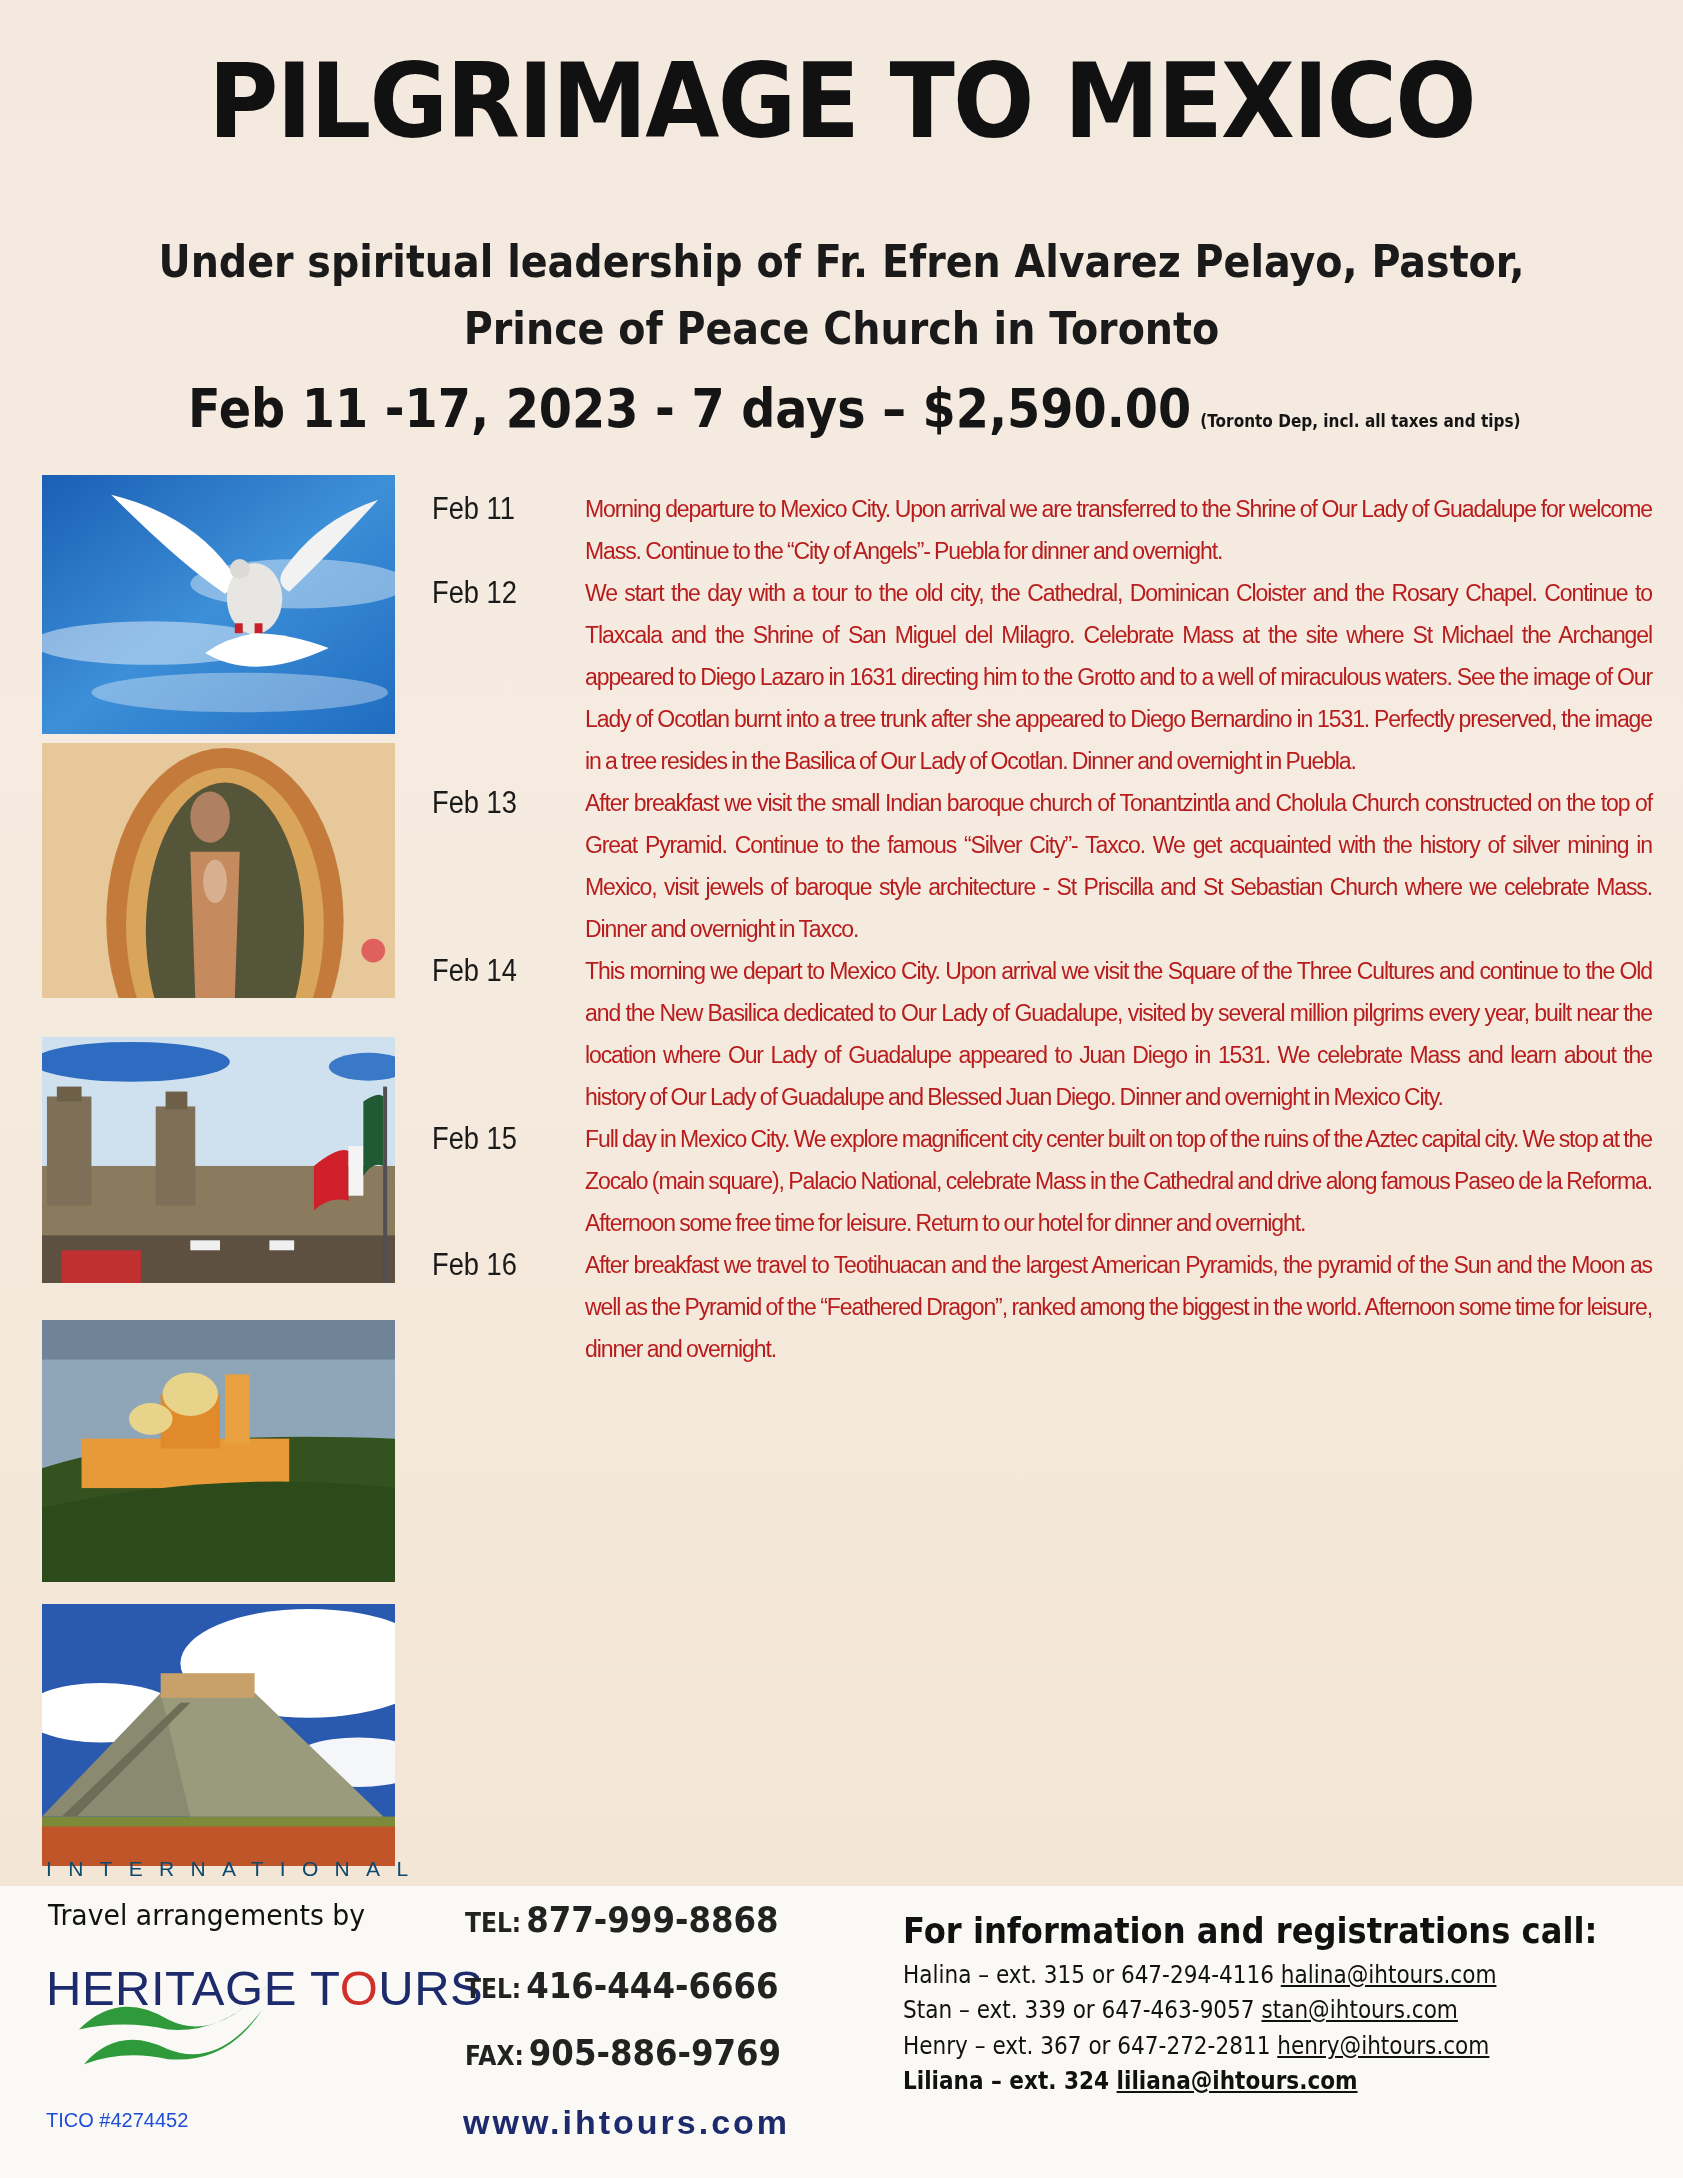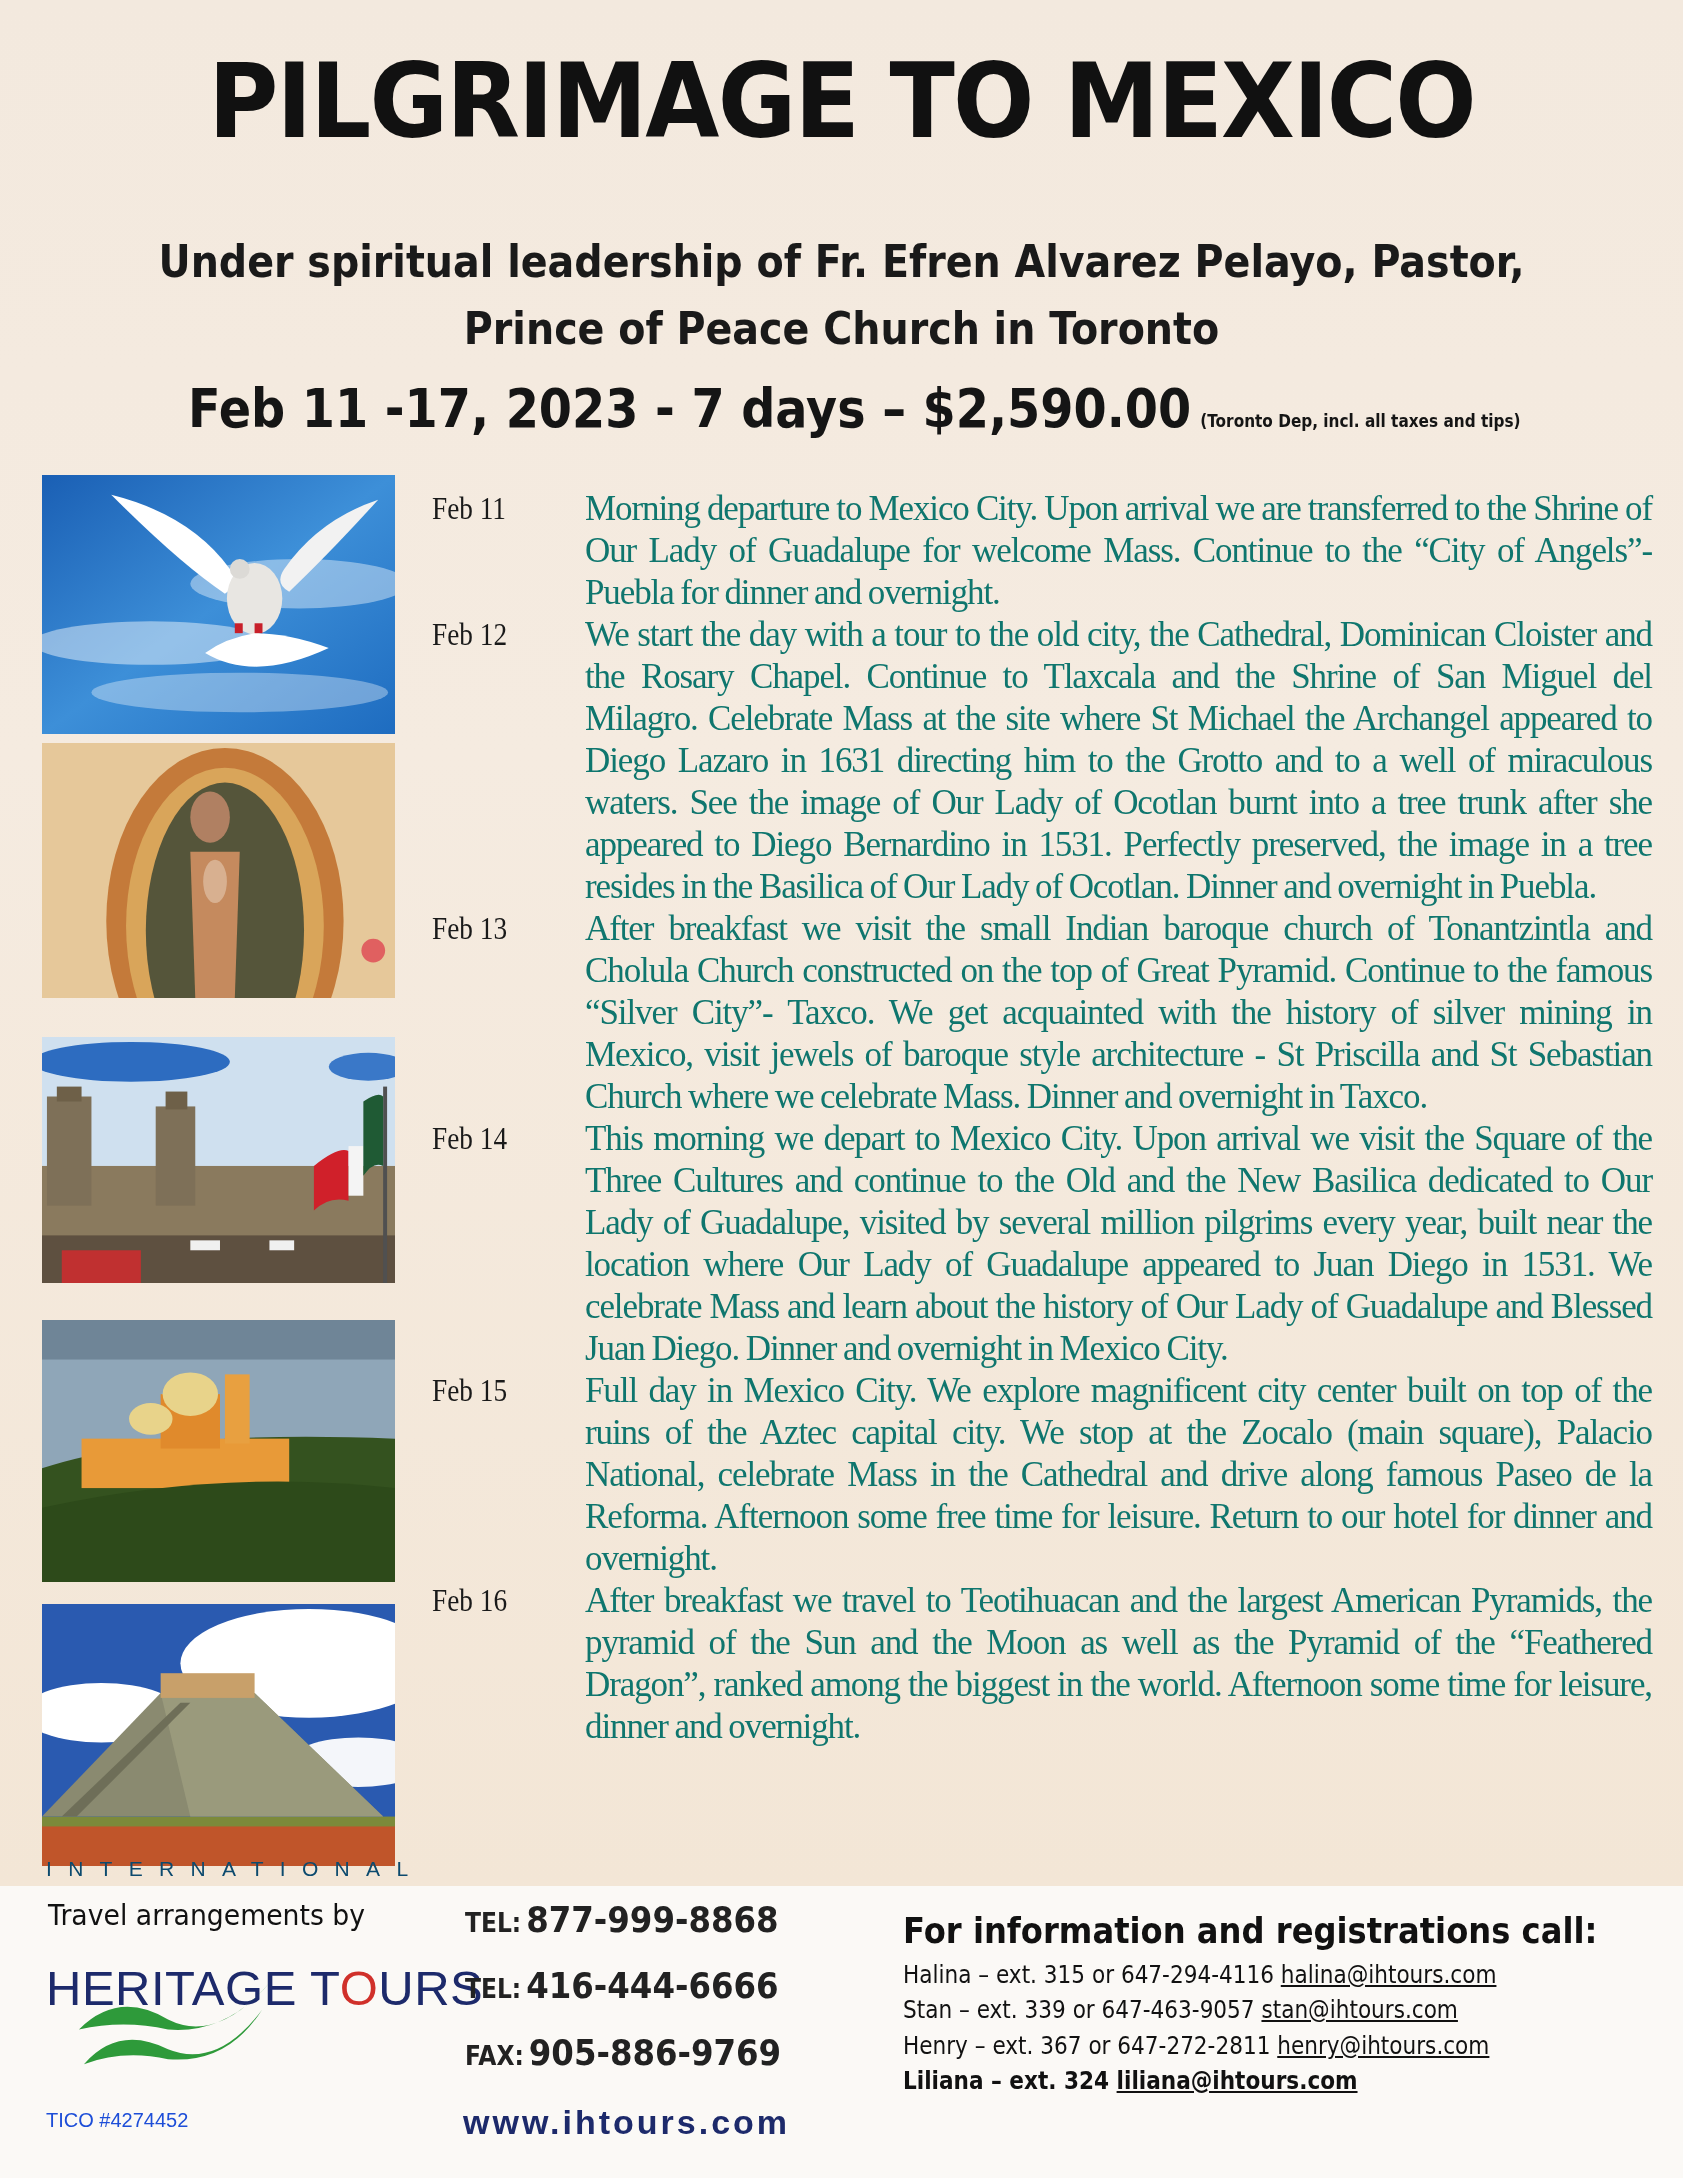--- a/index.html
+++ b/index.html
@@ -40,28 +40,28 @@
   .dates-line .small { font-size: 17px; margin-left: 10px; }
 
   .photo {
     position: absolute; left: 42px; width: 353px; overflow: hidden;
   }
   .photo svg { display: block; width: 100%; height: 100%; }
 
   .itinerary {
     position: absolute; left: 432px; top: 488px; width: 1228px;
   }
-  .day { display: flex; font-family: Liberation Serif, serif; }
+  .day { display: flex; }
   .day-label {
     width: 153px; flex: none; font-size: 31px; line-height: 42px;
     color: #1a1a1a; transform: scaleX(0.88); transform-origin: left center;
   }
   .day-text {
-    width: 1067px; font-size: 35px; line-height: 42px; text-align: justify;
-    color: #0f766e; letter-spacing: -1.1px; word-spacing: -1px;
+    width: 1067px; font-size: 23px; line-height: 42px; text-align: justify;
+    color: #b91c1c; letter-spacing: -1.1px; word-spacing: -1px;
   }
 
   .travel-by {
     position: absolute; left: 48px; top: 1898px;
     font-family: "DejaVu Sans", sans-serif; font-size: 29px; color: #111;
     transform: scaleX(0.92); transform-origin: left center; white-space: nowrap;
   }
   .logo-intl {
     position: absolute; left: 46px; top: 1857px; font-size: 21px;
     letter-spacing: 16.3px; color: #0c4a6e; white-space: nowrap;

